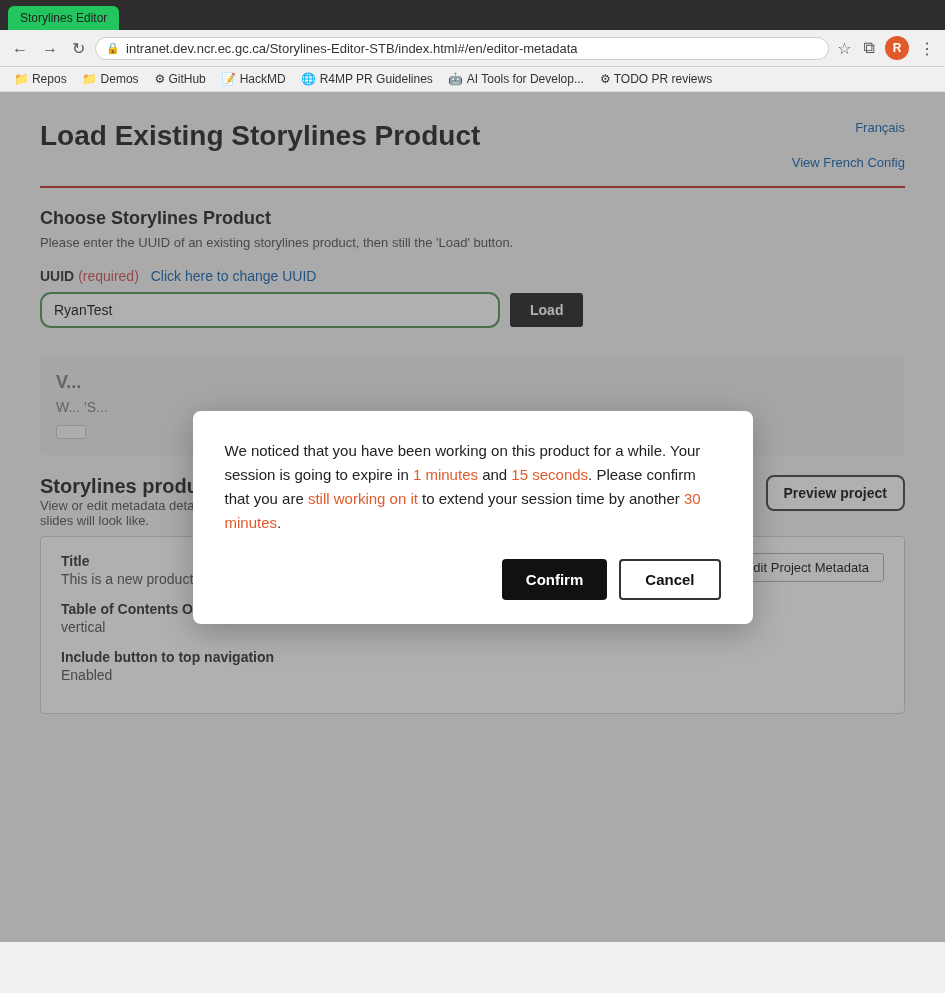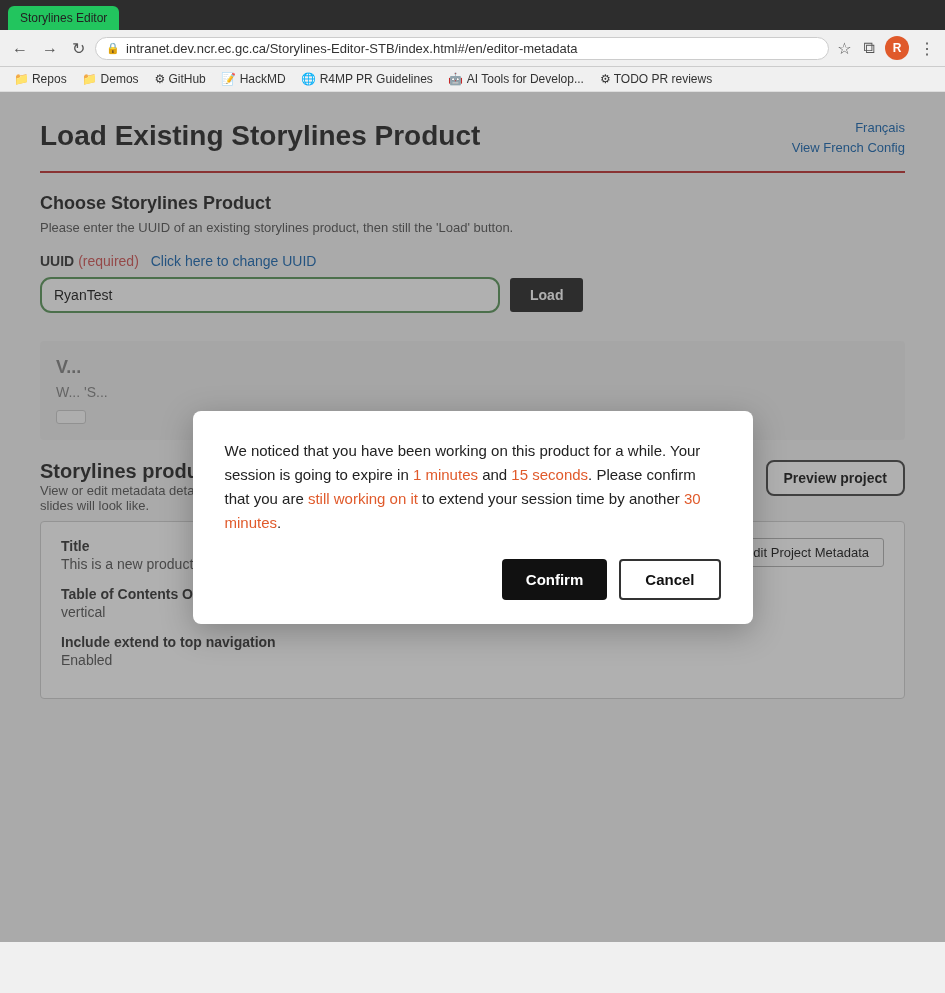--- a/index.html
+++ b/index.html
@@ -134,21 +134,21 @@
     }
     .page-title {
       font-size: 28px;
       font-weight: bold;
       color: #111;
     }
     .header-links {
       display: flex;
       flex-direction: column;
       align-items: flex-end;
-      gap: 5px;
+      gap: 20px;
     }
     .header-link {
       color: #0057a8;
       text-decoration: none;
       font-size: 13px;
       cursor: pointer;
     }
 
     
     .section {
@@ -448,21 +448,21 @@
         <div class="detail-label">Title</div>
         <div class="detail-value">This is a new product</div>
       </div>
 
       <div class="detail-row">
         <div class="detail-label">Table of Contents Orientation</div>
         <div class="detail-value">vertical</div>
       </div>
 
       <div class="detail-row">
-        <div class="detail-label">Include extend to top navigation</div>
+        <div class="detail-label">Include button to top navigation</div>
         <div class="detail-value">Enabled</div>
       </div>
     </div>
   </div>
 
   <div class="modal-overlay">
     <div class="modal-box">
       <div class="modal-message">
         <span>We noticed that you have been working on this product for a while. Your session is going to expire in </span><span class="highlight">1 minutes</span><span> and </span><span class="highlight">15 seconds</span><span>. Please confirm that you are </span><span class="highlight">still working on it</span><span> to extend your session time by another </span><span class="highlight">30 minutes</span><span>.</span>
       </div>

